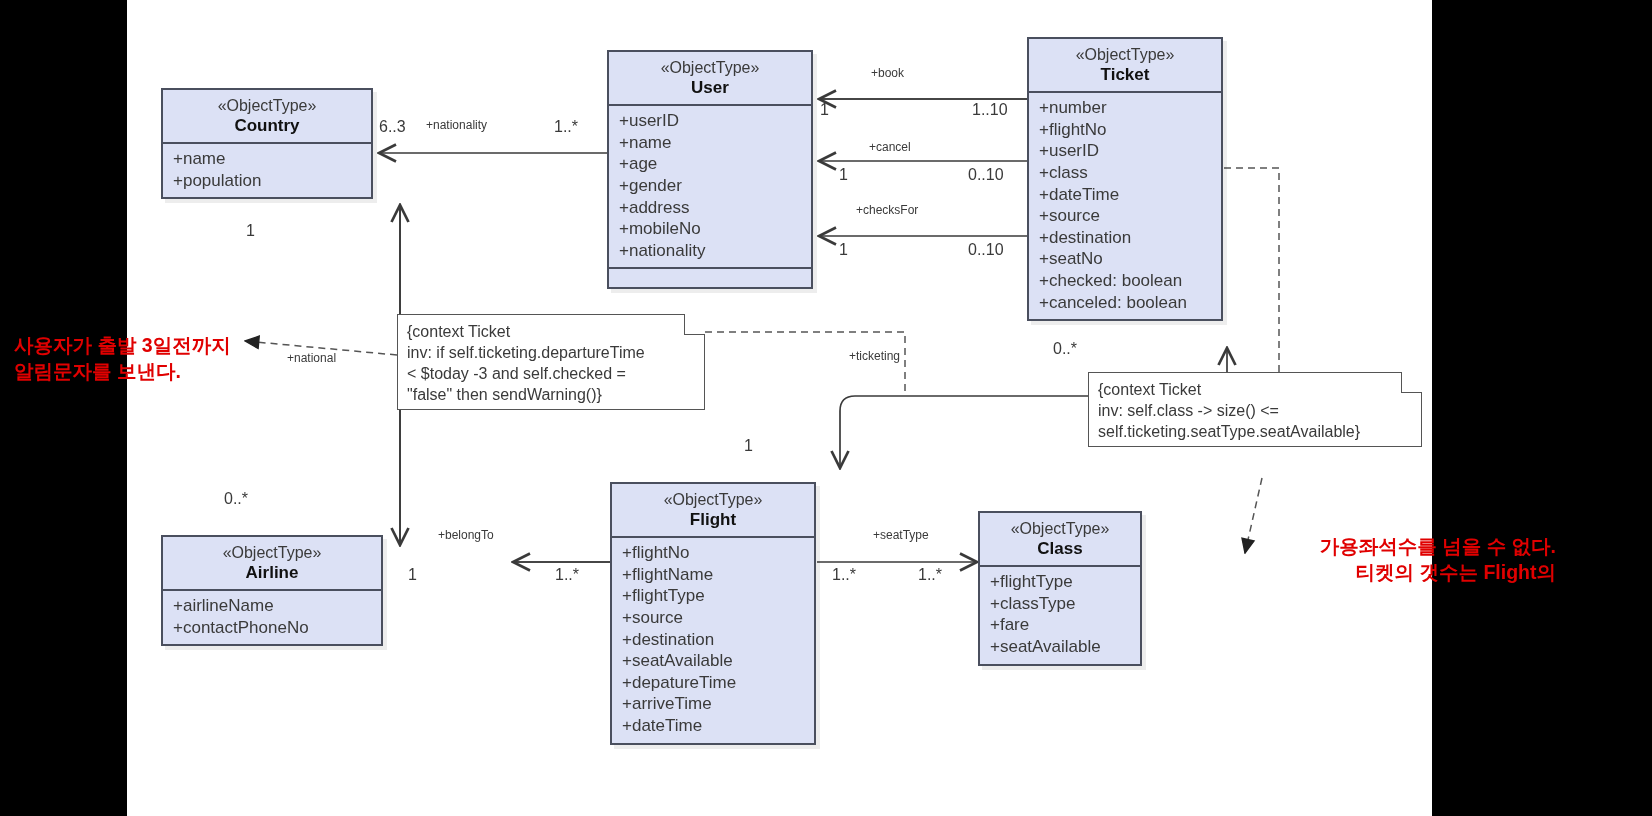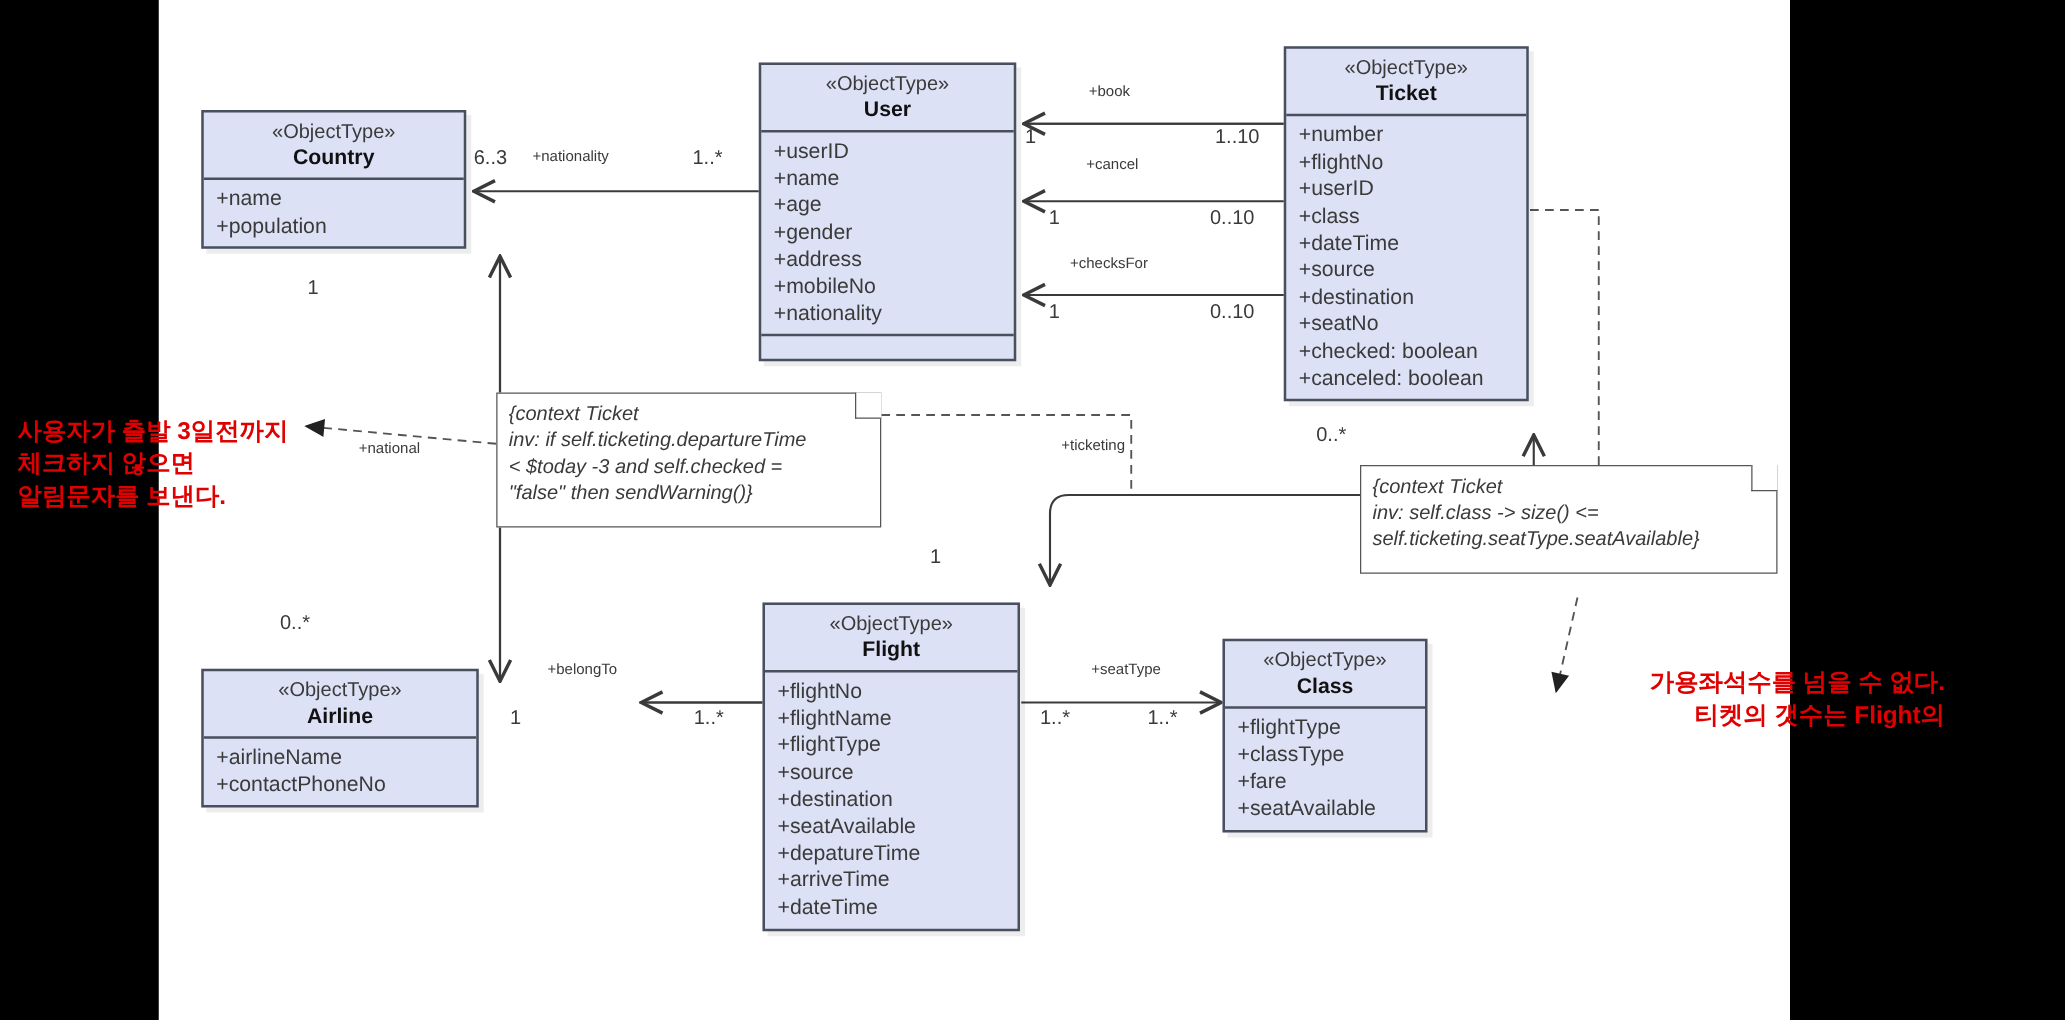--- a/index.html
+++ b/index.html
@@ -11,21 +11,21 @@
         border:2px solid #4a4f5e;box-shadow:4px 4px 0 rgba(0,0,0,.07);}
   .node .hdr{padding:6px 4px 6px 4px;text-align:center;line-height:1.22;
              border-bottom:2px solid #4a4f5e;}
   .node .stereo{font-size:16px;color:#3a3a3a;}
   .node .nm{font-size:17px;font-weight:bold;color:#111;}
   .node .attrs{padding:4px 0 6px 10px;}
   .node .attrs div{font-size:17px;color:#3a3a3a;line-height:21.6px;white-space:nowrap;}
   .node .foot{border-top:2px solid #4a4f5e;height:18px;}
 
   .note{position:absolute;box-sizing:border-box;background:#fff;
-        border:1.5px solid #555;padding:6px 8px 16px 9px;font-style:italic;}
+        border:1.5px solid #555;padding:6px 8px 4px 9px;}
   .note div{font-size:16px;color:#3a3a3a;line-height:21px;white-space:nowrap;}
   .note .dogear{position:absolute;top:-1px;right:-1px;width:20px;height:20px;
       background:#fff;border-left:1.5px solid #555;border-bottom:1.5px solid #555;
       transform:none;}
 
   .lbl{position:absolute;font-size:12px;color:#3a3a3a;white-space:nowrap;}
   .mult{position:absolute;font-size:16px;color:#3a3a3a;white-space:nowrap;}
 
   .kr{position:absolute;color:#e00000;font-size:19.5px;font-weight:bold;
       line-height:26px;white-space:nowrap;}
@@ -184,21 +184,21 @@
     </div>
 
     <div class="lbl" style="left:299px;top:118px;">+nationality</div>
     <div class="mult" style="left:252px;top:118px;">6..3</div>
     <div class="mult" style="left:427px;top:118px;">1..*</div>
 
     <div class="lbl" style="left:744px;top:66px;">+book</div>
     <div class="mult" style="left:693px;top:101px;">1</div>
     <div class="mult" style="left:845px;top:101px;">1..10</div>
 
-    <div class="lbl" style="left:742px;top:124px;">+cancel</div>
+    <div class="lbl" style="left:742px;top:140px;">+cancel</div>
     <div class="mult" style="left:712px;top:166px;">1</div>
     <div class="mult" style="left:841px;top:166px;">0..10</div>
 
     <div class="lbl" style="left:729px;top:203px;">+checksFor</div>
     <div class="mult" style="left:712px;top:241px;">1</div>
     <div class="mult" style="left:841px;top:241px;">0..10</div>
 
     <div class="lbl" style="left:722px;top:349px;">+ticketing</div>
     <div class="mult" style="left:617px;top:437px;">1</div>
     <div class="mult" style="left:926px;top:340px;">0..*</div>
@@ -212,21 +212,20 @@
     <div class="mult" style="left:428px;top:566px;">1..*</div>
 
     <div class="lbl" style="left:746px;top:528px;">+seatType</div>
     <div class="mult" style="left:705px;top:566px;">1..*</div>
     <div class="mult" style="left:791px;top:566px;">1..*</div>
 
   </div>
 
   <div class="kr" style="left:14px;top:290px;margin-top:42px;">
     <div>사용자가 출발 3일전까지</div>
-    <div>체크하지 않으면</div>
     <div>알림문자를 보낸다.</div>
   </div>
 
   <div class="kr right" style="right:96px;top:533px;">
     <div>가용좌석수를 넘을 수 없다.</div>
     <div>티켓의 갯수는 Flight의</div>
   </div>
 </div>
 
 </body></html>

